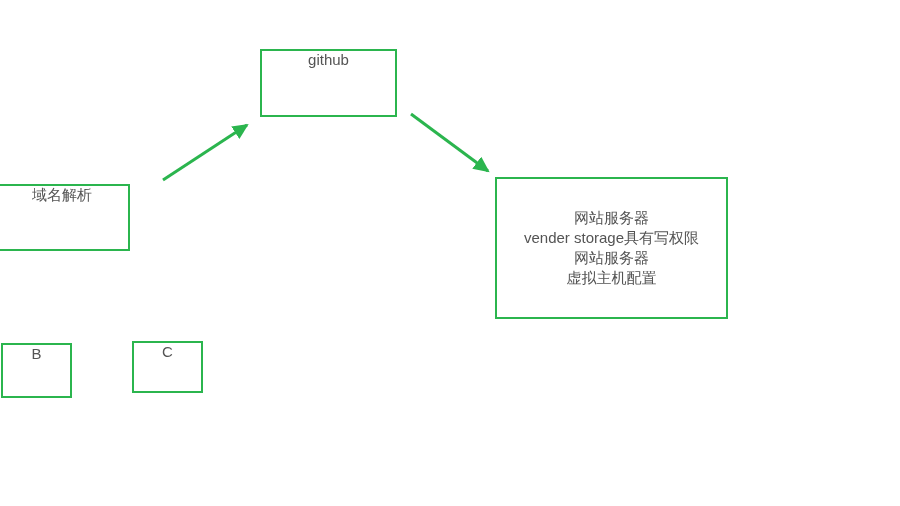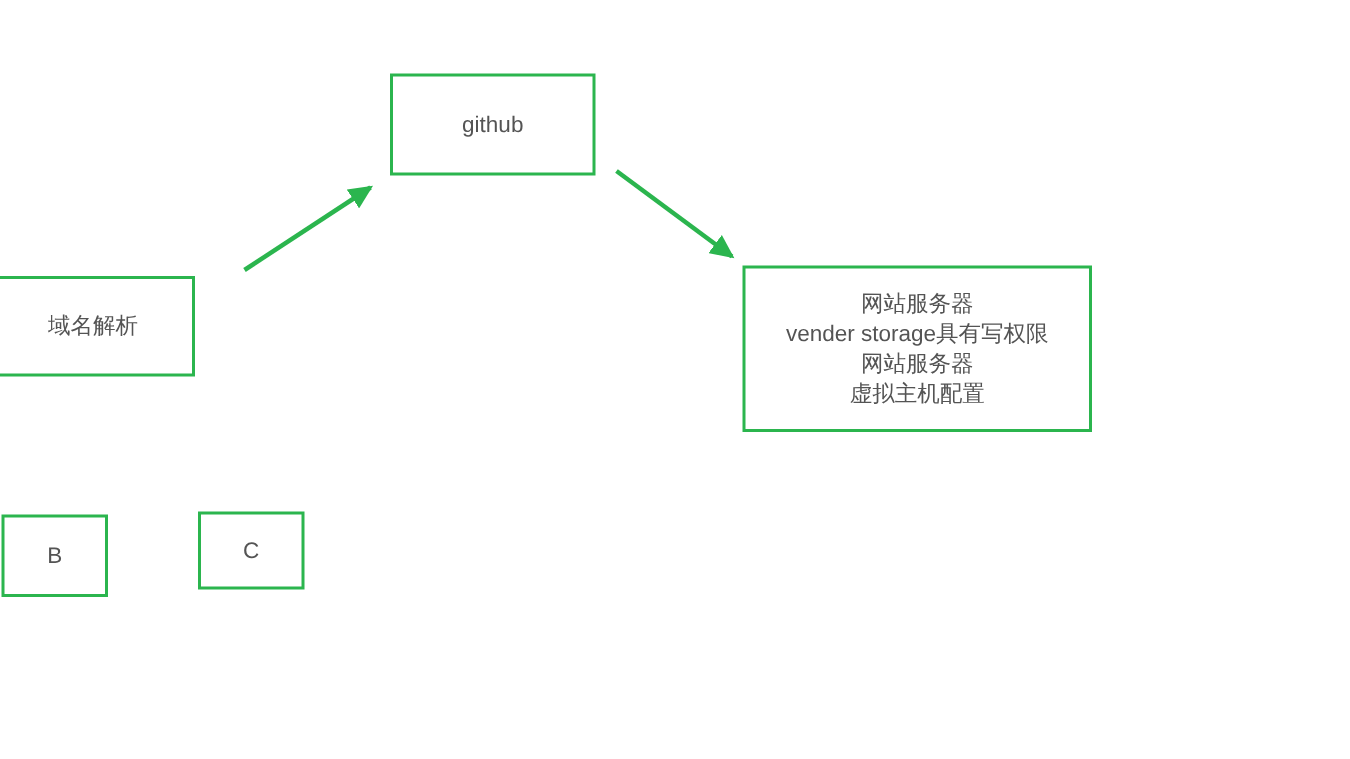--- a/index.html
+++ b/index.html
@@ -11,28 +11,27 @@
     position: relative;
     overflow: hidden;
   }
   .canvas { position: absolute; inset: 0; }
   .node {
     position: absolute;
     border: 2px solid var(--stroke);
     background: #ffffff;
     color: var(--text);
     display: flex;
-    align-items: center;
     justify-content: center;
     text-align: center;
     box-sizing: border-box;
   }
   .node-github   { left: 260px; top: 49px;  width: 137px; height: 68px;  font-size: 15px; }
   .node-local    { left: -6px;  top: 184px; width: 136px; height: 67px;  font-size: 15px; }
-  .node-server   { left: 495px; top: 177px; width: 233px; height: 111px; font-size: 15px;
+  .node-server   { left: 495px; top: 177px; width: 233px; height: 142px; font-size: 15px;
                    flex-direction: column; line-height: 20px; padding: 2px 4px; }
   .node-b        { left: 1px;   top: 343px; width: 71px;  height: 55px;  font-size: 15px; }
   .node-c        { left: 132px; top: 341px; width: 71px;  height: 52px;  font-size: 15px; }
   .server-line { display: block; white-space: nowrap; }
   svg.arrows { position: absolute; left: 0; top: 0; width: 900px; height: 506px; pointer-events: none; }
 </style>
 </head>
 <body>
 
 <div class="canvas">

